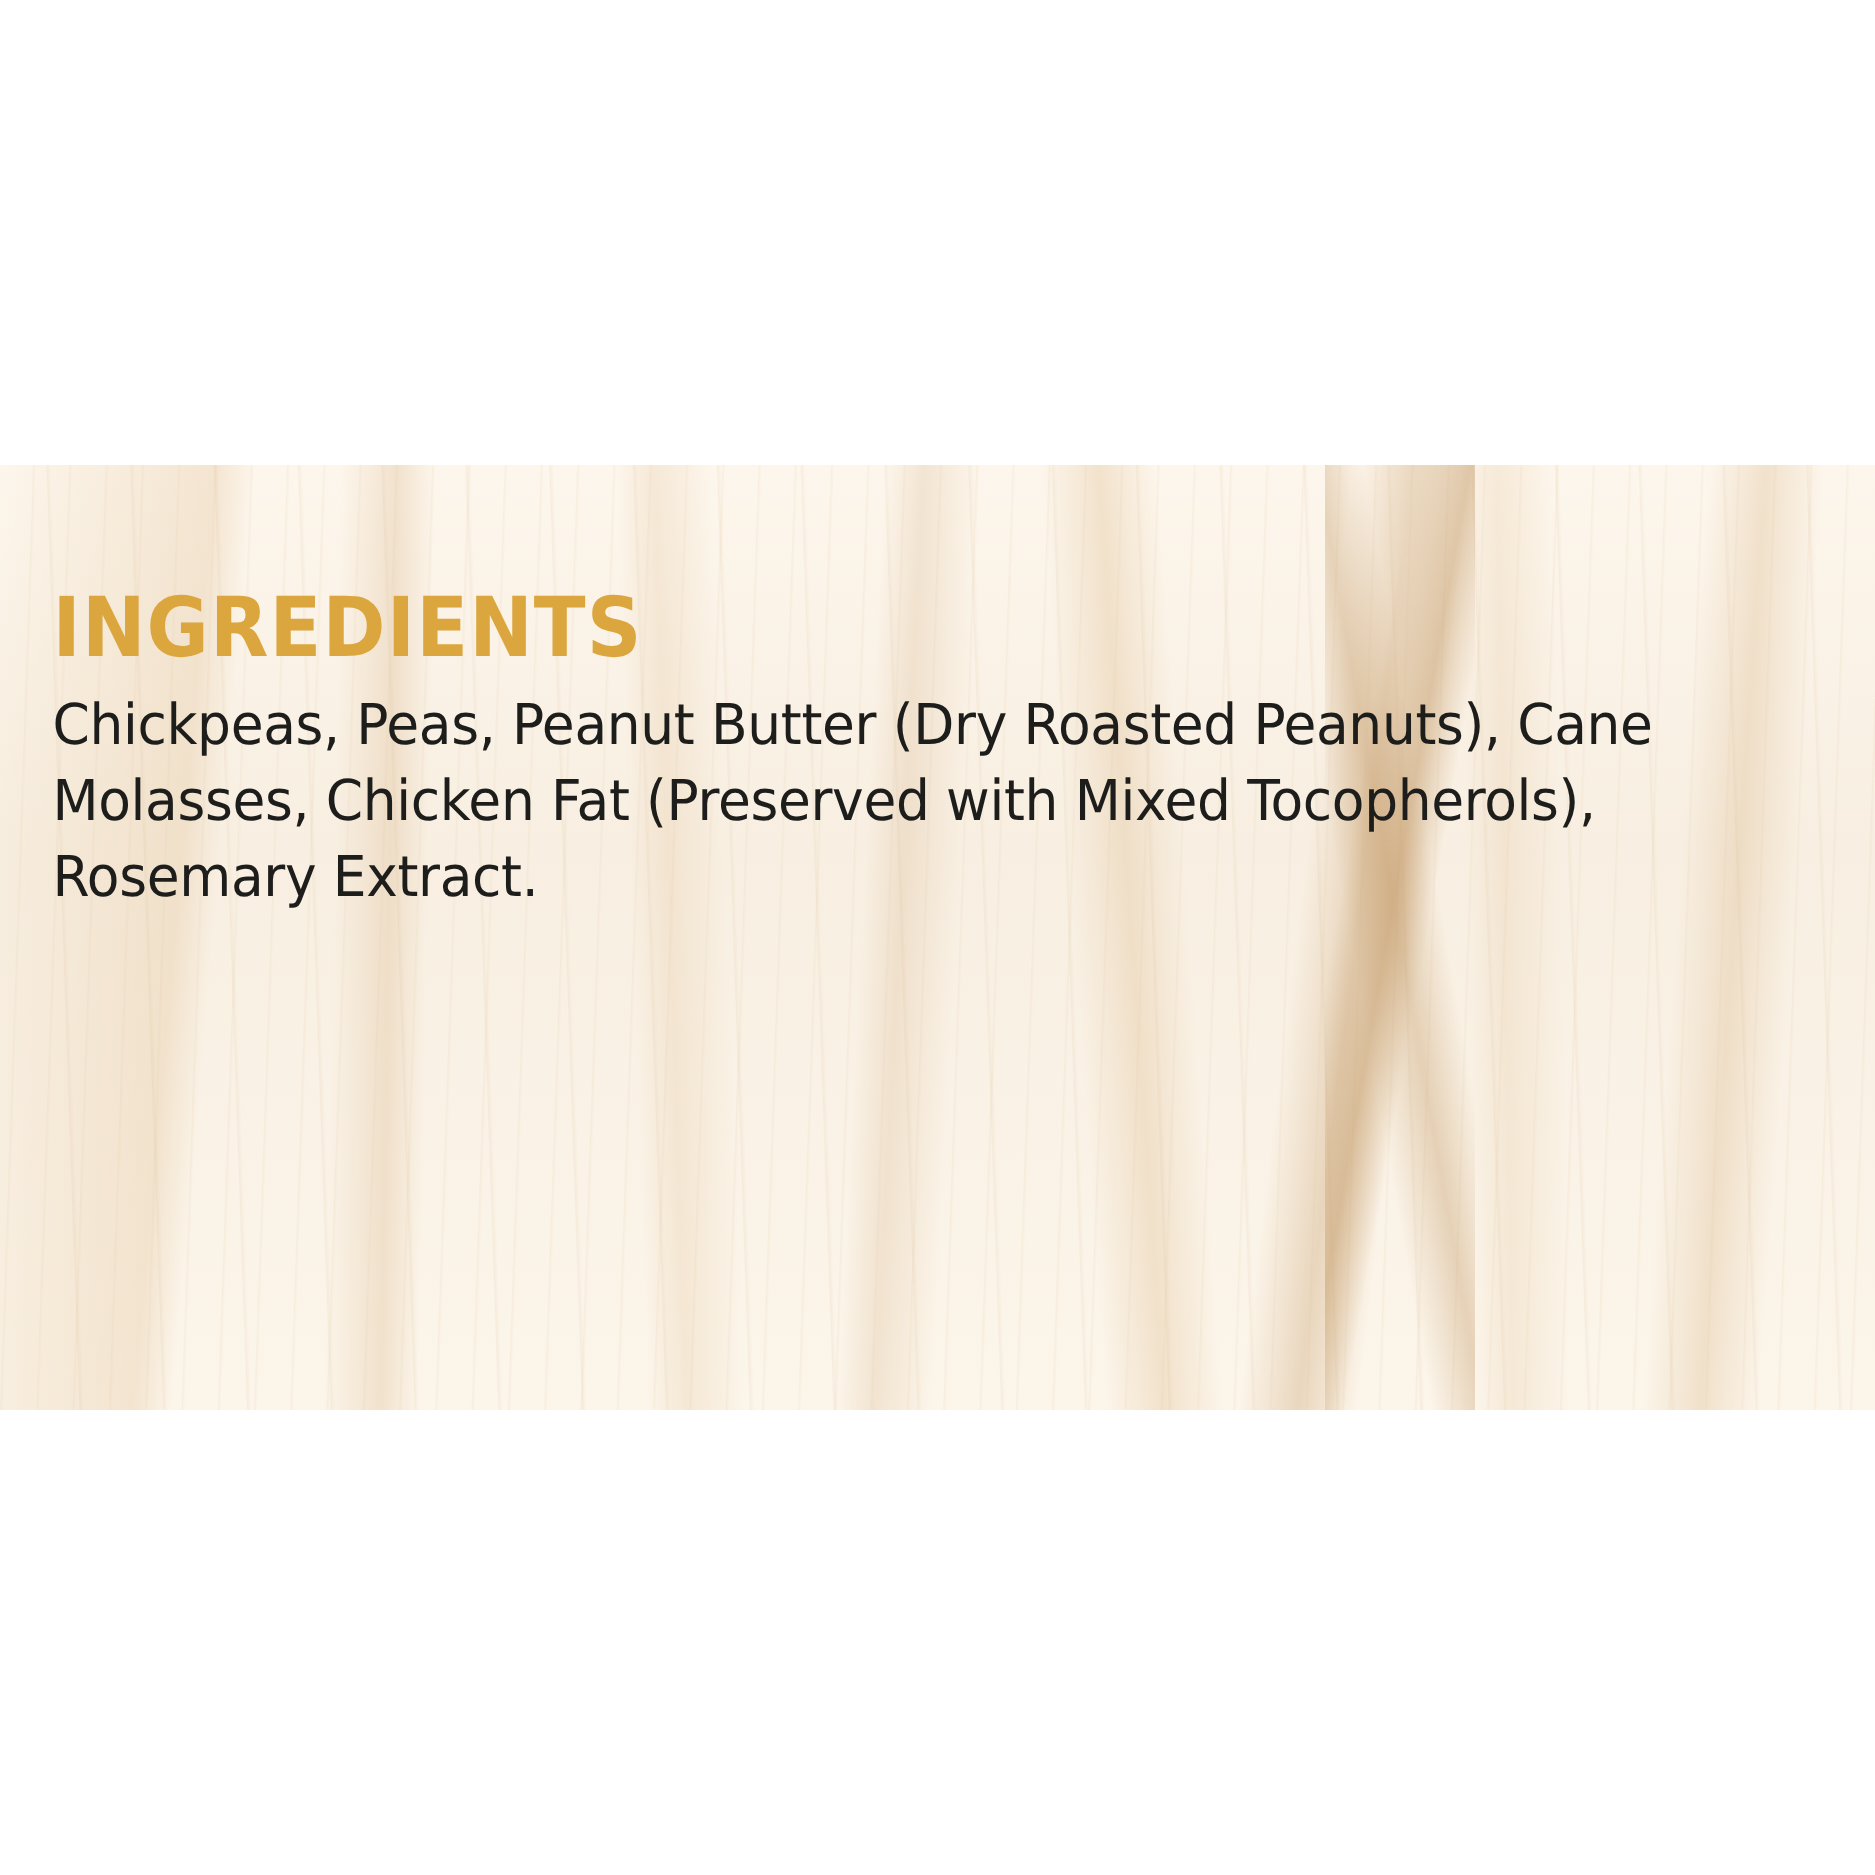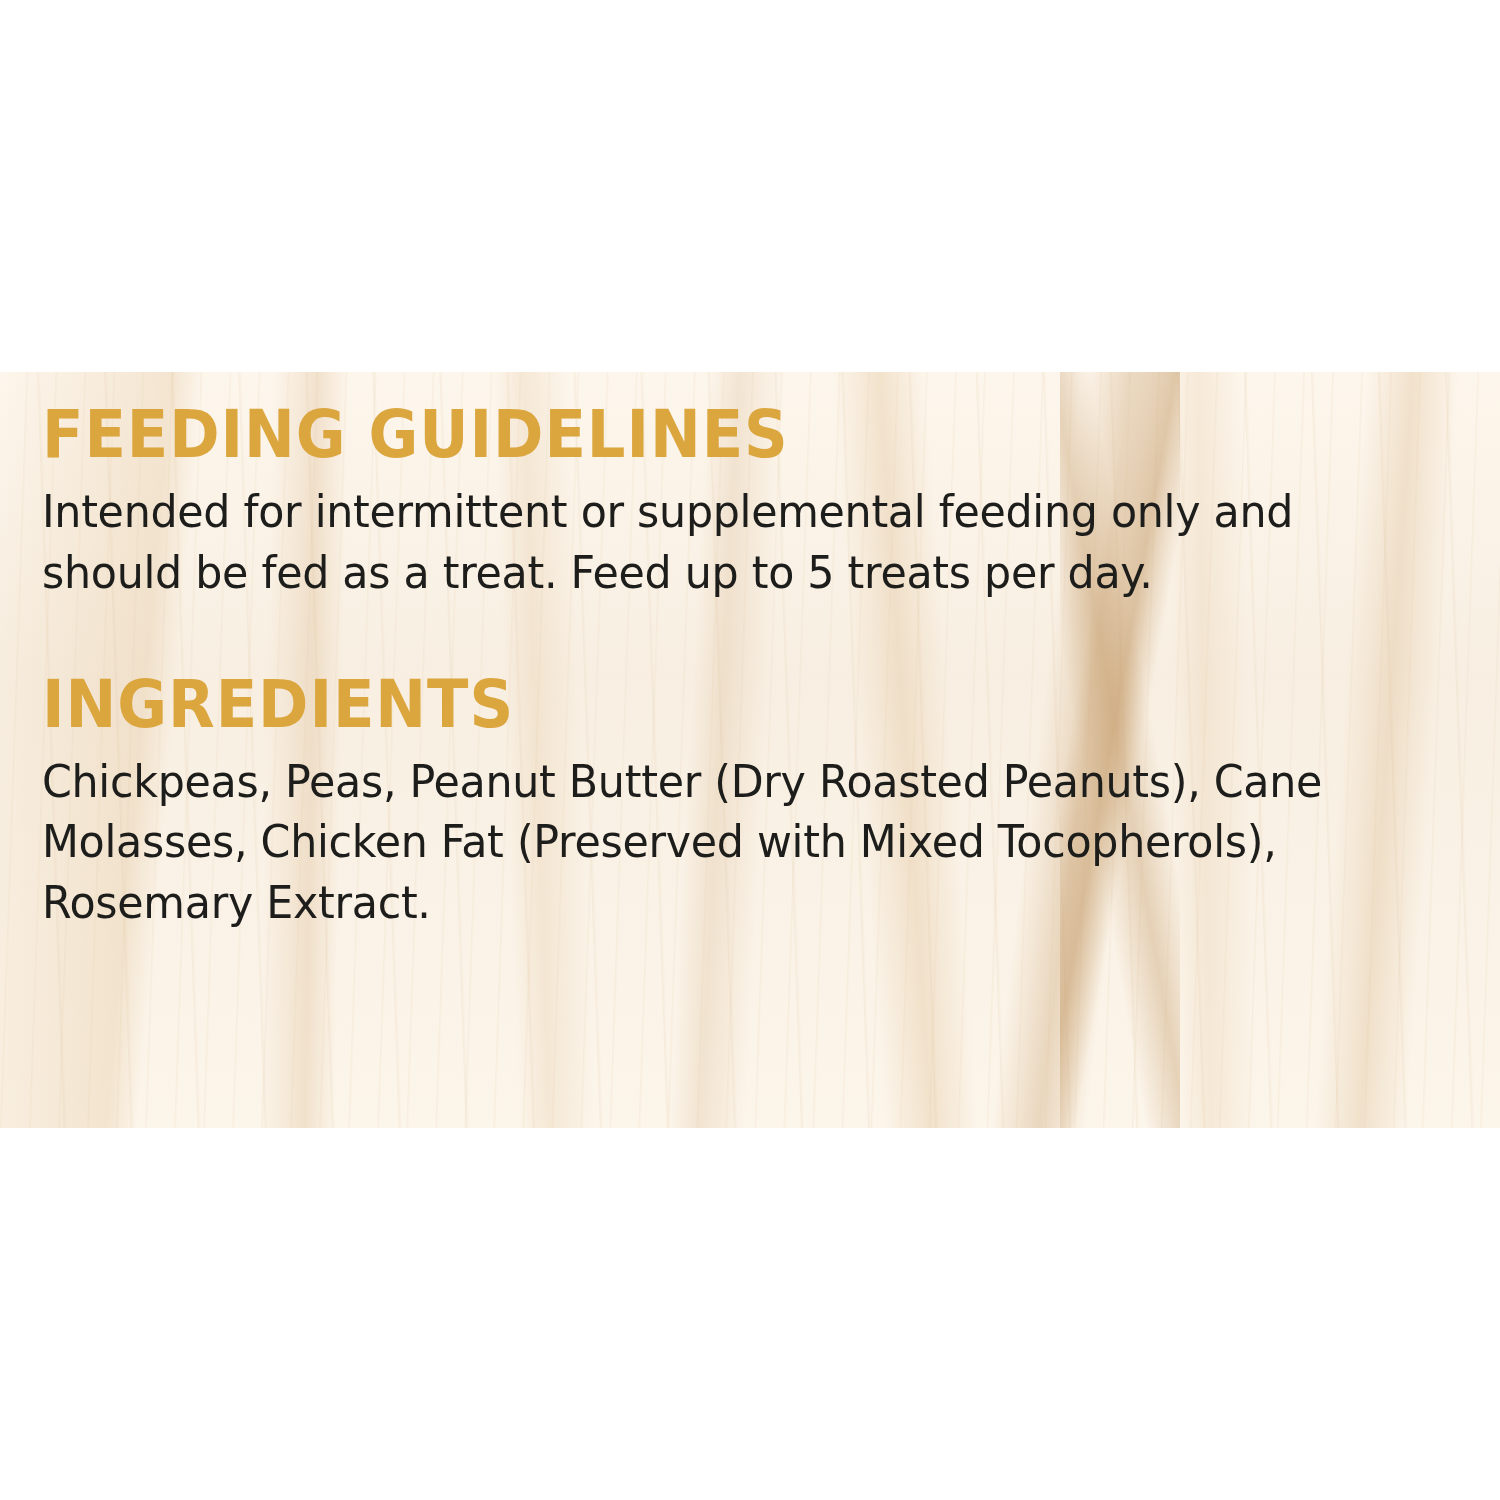--- a/index.html
+++ b/index.html
@@ -101,24 +101,20 @@
 <body>
 
 <div class="canvas">
   <div class="panel">
     <div class="grain"></div>
     <div class="grain2"></div>
     <div class="knot"></div>
 
     <div class="content">
 
-      <section>
-        <h2 class="section-title">FEEDING GUIDELINES</h2>
-        <p class="section-body">Intended for intermittent or supplemental feeding only and should be fed as a treat. Feed up to 5 treats per day.</p>
-      </section>
 
       <div class="block-gap"></div>
 
       <section>
         <h2 class="section-title">INGREDIENTS</h2>
         <p class="section-body">Chickpeas, Peas, Peanut Butter (Dry Roasted Peanuts), Cane Molasses, Chicken Fat (Preserved with Mixed Tocopherols), Rosemary Extract.</p>
       </section>
 
     </div>
   </div>

